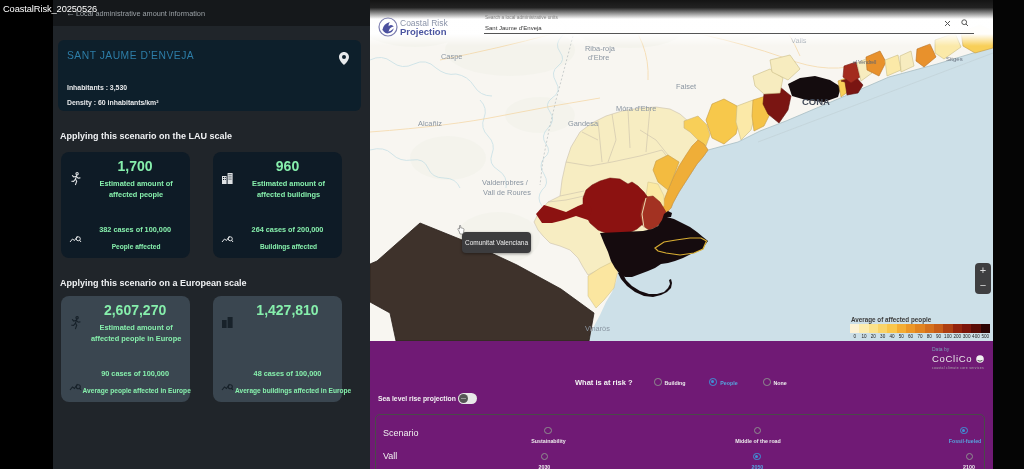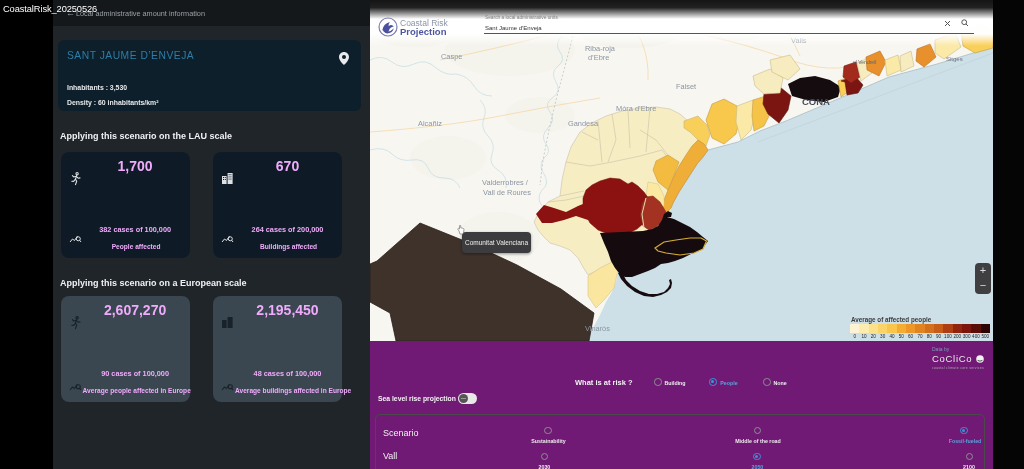--- a/index.html
+++ b/index.html
@@ -4,21 +4,21 @@
 body{width:1024px;height:469px;background:#000;font-family:"Liberation Sans",sans-serif;position:relative;overflow:hidden}
 .sidebar{position:absolute;left:53px;top:0;width:317px;height:469px;background:#20252a}
 .topbar{position:absolute;left:0;top:0;width:317px;height:26px;background:#15181b;color:#9aa0a5;font-size:7.5px}
 .topbar .bk{position:absolute;left:13px;top:8px;font-size:9px}
 .topbar .tt{position:absolute;left:23px;top:9px;font-size:7.3px}
 .card1{position:absolute;left:5px;top:40px;width:303px;height:71px;background:#0d1f2b;border-radius:6px}
 .card1 .nm{position:absolute;left:9px;top:9.5px;font-size:10.3px;color:#2d7da7;letter-spacing:.5px}
 .card1 .inh{position:absolute;left:9px;top:43.5px;font-size:6.9px;font-weight:bold;color:#e8eaec}
 .card1 .den{position:absolute;left:9px;top:58.5px;font-size:6.9px;font-weight:bold;color:#e8eaec}
 .sechead{position:absolute;left:7px;font-size:9px;font-weight:bold;color:#f0f2f4}
-.scard{position:absolute;width:129px;height:106px;border-radius:8px;color:#f0abfc}
+.scard{position:absolute;width:129px;height:106px;border-radius:8px;color:#86efac}
 .scard .big{position:absolute;left:24px;right:4px;top:6px;text-align:center;font-size:14px;font-weight:bold}
 .scard .sub{position:absolute;left:25px;right:3px;top:27px;text-align:center;font-size:7.4px;font-weight:bold;line-height:10.5px}
 .scard .cas{position:absolute;left:24px;right:4px;top:73px;text-align:center;font-size:7.3px;font-weight:bold}
 .scard .lab{position:absolute;left:22px;right:0px;top:91px;text-align:center;font-size:6.6px;font-weight:bold;white-space:nowrap}
 .scard .ic1{position:absolute;left:8px;top:20px}
 .scard .ic2{position:absolute;left:8px;top:80px}
 .lau{background:#0e1b26}
 .eu{background:#3a4650}
 .map{position:absolute;left:370px;top:0;width:623px;height:341px;background:#f8f6f1}
 .panel{position:absolute;left:370px;top:341px;width:624px;height:144px;background:#701a75}
@@ -66,20 +66,21 @@
     <div class="nm">SANT JAUME D’ENVEJA</div>
     <svg style="position:absolute;right:12px;top:12px" width="10" height="13" viewBox="0 0 10 13">
         <path d="M5 0C2.2 0 0 2.2 0 5c0 3.7 5 8 5 8s5-4.3 5-8C10 2.2 7.8 0 5 0zm0 7A2 2 0 115 3a2 2 0 010 4z" fill="#e8eaec"></path>
       </svg>
     <div class="inh">Inhabitants : 3,530</div>
     <div class="den">Density : 60 inhabitants/km²</div>
   </div>
   <div class="sechead" style="top:131px">Applying this scenario on the LAU scale</div>
   <div class="scard lau" style="left:7.6px;top:152px">
     <div class="big">1,700</div>
+    <div class="sub">Estimated amount of affected people</div>
     <div class="cas">382 cases of 100,000</div>
     <div class="lab">People affected</div>
     <svg class="ic1" width="13" height="14" viewBox="0 0 13 14">
         <g stroke="#dfe2e4" stroke-width="1.1" fill="none" stroke-linecap="round">
           <circle cx="8.1" cy="1.7" r="1.15"></circle>
           <path d="M7.7 3.4 L6.5 7.2"></path>
           <path d="M7.4 4.3 L4.7 5 3.4 3.7"></path>
           <path d="M7.5 4.6 L9.2 6.2 11 5.9"></path>
           <path d="M6.5 7.2 L7.7 9.3 6.5 12.6"></path>
           <path d="M6.5 7.2 L4.6 9.4 2.8 9.2"></path>
@@ -87,21 +88,22 @@
       </svg>
     <svg class="ic2" width="13" height="12" viewBox="0 0 13 12">
         <g stroke="#dfe2e4" stroke-width="1" fill="none">
           <path d="M1 10l2.5-3 2 1.5L8.5 4"></path>
           <circle cx="9.3" cy="6.8" r="2"></circle>
           <path d="M10.7 8.3L12 10"></path>
         </g>
       </svg>
   </div>
   <div class="scard lau" style="left:160px;top:152px">
-    <div class="big">670</div>
+    <div class="big">960</div>
+    <div class="sub">Estimated amount of affected buildings</div>
     <div class="cas">264 cases of 200,000</div>
     <div class="lab">Buildings affected</div>
     <svg class="ic1" width="13" height="13" viewBox="0 0 13 13">
         <g fill="#dfe2e4">
           <rect x="1" y="4" width="4.6" height="8"></rect>
           <rect x="6.6" y="1" width="5" height="11"></rect>
           <rect x="2" y="5" width="1" height="1" fill="#0e1b26"></rect>
           <rect x="3.8" y="5" width="1" height="1" fill="#0e1b26"></rect>
           <rect x="2" y="7" width="1" height="1" fill="#0e1b26"></rect>
           <rect x="3.8" y="7" width="1" height="1" fill="#0e1b26"></rect>
@@ -117,20 +119,21 @@
         <g stroke="#dfe2e4" stroke-width="1" fill="none">
           <path d="M1 10l2.5-3 2 1.5L8.5 4"></path>
           <circle cx="9.3" cy="6.8" r="2"></circle>
           <path d="M10.7 8.3L12 10"></path>
         </g>
       </svg>
   </div>
   <div class="sechead" style="top:278px">Applying this scenario on a European scale</div>
   <div class="scard eu" style="left:7.6px;top:296px">
     <div class="big">2,607,270</div>
+    <div class="sub">Estimated amount of affected people in Europe</div>
     <div class="cas">90 cases of 100,000</div>
     <div class="lab">Average people affected in Europe</div>
     <svg class="ic1" width="13" height="14" viewBox="0 0 13 14">
         <g stroke="#18222a" stroke-width="1.15" fill="none" stroke-linecap="round">
           <circle cx="8.1" cy="1.7" r="1.15"></circle>
           <path d="M7.7 3.4 L6.5 7.2"></path>
           <path d="M7.4 4.3 L4.7 5 3.4 3.7"></path>
           <path d="M7.5 4.6 L9.2 6.2 11 5.9"></path>
           <path d="M6.5 7.2 L7.7 9.3 6.5 12.6"></path>
           <path d="M6.5 7.2 L4.6 9.4 2.8 9.2"></path>
@@ -138,21 +141,21 @@
       </svg>
     <svg class="ic2" style="top:84px" width="13" height="12" viewBox="0 0 13 12">
         <g stroke="#18222a" stroke-width="1.1" fill="none">
           <path d="M1 10l2.5-3 2 1.5L8.5 4"></path>
           <circle cx="9.3" cy="6.8" r="2"></circle>
           <path d="M10.7 8.3L12 10"></path>
         </g>
       </svg>
   </div>
   <div class="scard eu" style="left:160px;top:296px">
-    <div class="big">2,195,450</div>
+    <div class="big">1,427,810</div>
     <div class="cas">48 cases of 100,000</div>
     <div class="lab">Average buildings affected in Europe</div>
     <svg class="ic1" width="13" height="13" viewBox="0 0 13 13">
         <g fill="#18222a">
           <rect x="1" y="4" width="4.6" height="8"></rect>
           <rect x="6.6" y="1" width="5" height="11"></rect>
         </g>
       </svg>
     <svg class="ic2" style="top:84px" width="13" height="12" viewBox="0 0 13 12">
         <g stroke="#18222a" stroke-width="1.1" fill="none">

